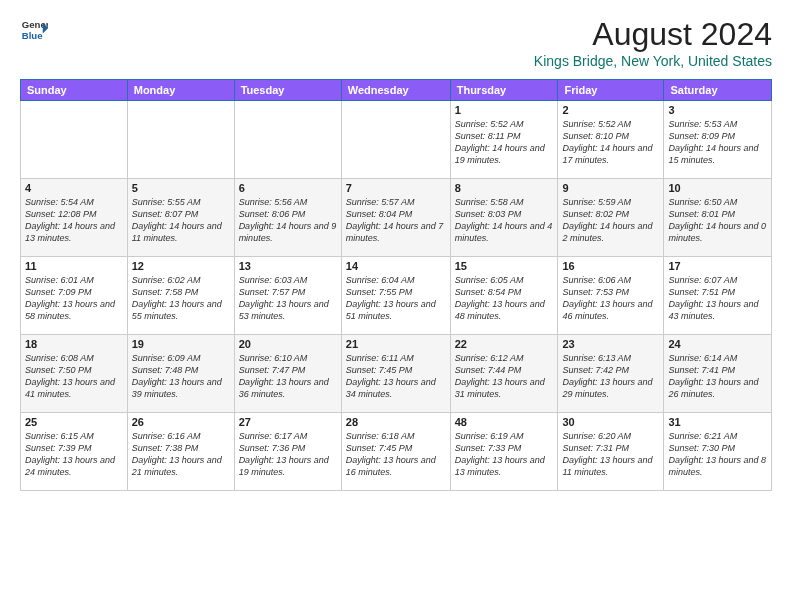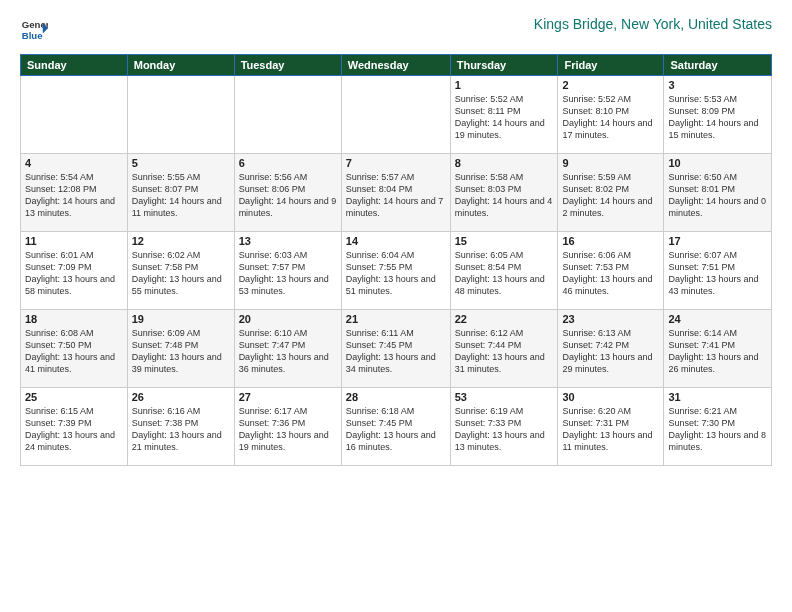--- a/index.html
+++ b/index.html
@@ -41,21 +41,21 @@
     .location {
       font-size: 14px;
       color: #0f766e;
     }
     .calendar {
       width: 100%;
       border-collapse: collapse;
       font-size: 10px;
     }
     .calendar th {
-      background: #14532d;
+      background: #8b5cf6;
       color: #fff;
       padding: 4px 6px;
       text-align: left;
       font-size: 11px;
       font-weight: bold;
       border: 1px solid #2a6db5;
     }
     .calendar td {
       border: 1px solid #ccc;
       vertical-align: top;
@@ -70,20 +70,21 @@
     .day-num {
       font-weight: bold;
       font-size: 11px;
       margin-bottom: 2px;
       color: #222;
     }
     .day-info {
       font-size: 9px;
       color: #333;
       line-height: 1.35;
+      font-style: italic;
     }
     .empty-cell {
       background: #fff !important;
     }
     .row-even td {
       background: #f0f4f8;
     }
   </style>
 </head>
 <body>
@@ -91,20 +92,21 @@
 <div class="page">
   <div class="header">
     <div class="logo">
       <svg class="logo-icon" viewBox="0 0 32 32">
         <text x="2" y="14" font-size="11" font-weight="bold" fill="#333">General</text>
         <text x="2" y="26" font-size="11" font-weight="bold" fill="#1a5fa8">Blue</text>
         <polygon points="26,8 32,14 26,20" fill="#1a5fa8"></polygon>
       </svg>
     </div>
     <div class="title-block">
+      <div class="month-title">August 2024</div>
       <div class="location">Kings Bridge, New York, United States</div>
     </div>
   </div>
 
   <table class="calendar">
     <thead>
       <tr>
         <th>Sunday</th>
         <th>Monday</th>
         <th>Tuesday</th>
@@ -318,21 +320,21 @@
 and 19 minutes.</div>
           </td>
           <td>
             <div class="day-num">28</div>
             <div class="day-info">Sunrise: 6:18 AM
 Sunset: 7:45 PM
 Daylight: 13 hours
 and 16 minutes.</div>
           </td>
           <td>
-            <div class="day-num">53</div>
+            <div class="day-num">48</div>
             <div class="day-info">Sunrise: 6:19 AM
 Sunset: 7:33 PM
 Daylight: 13 hours
 and 13 minutes.</div>
           </td>
           <td>
             <div class="day-num">30</div>
             <div class="day-info">Sunrise: 6:20 AM
 Sunset: 7:31 PM
 Daylight: 13 hours

